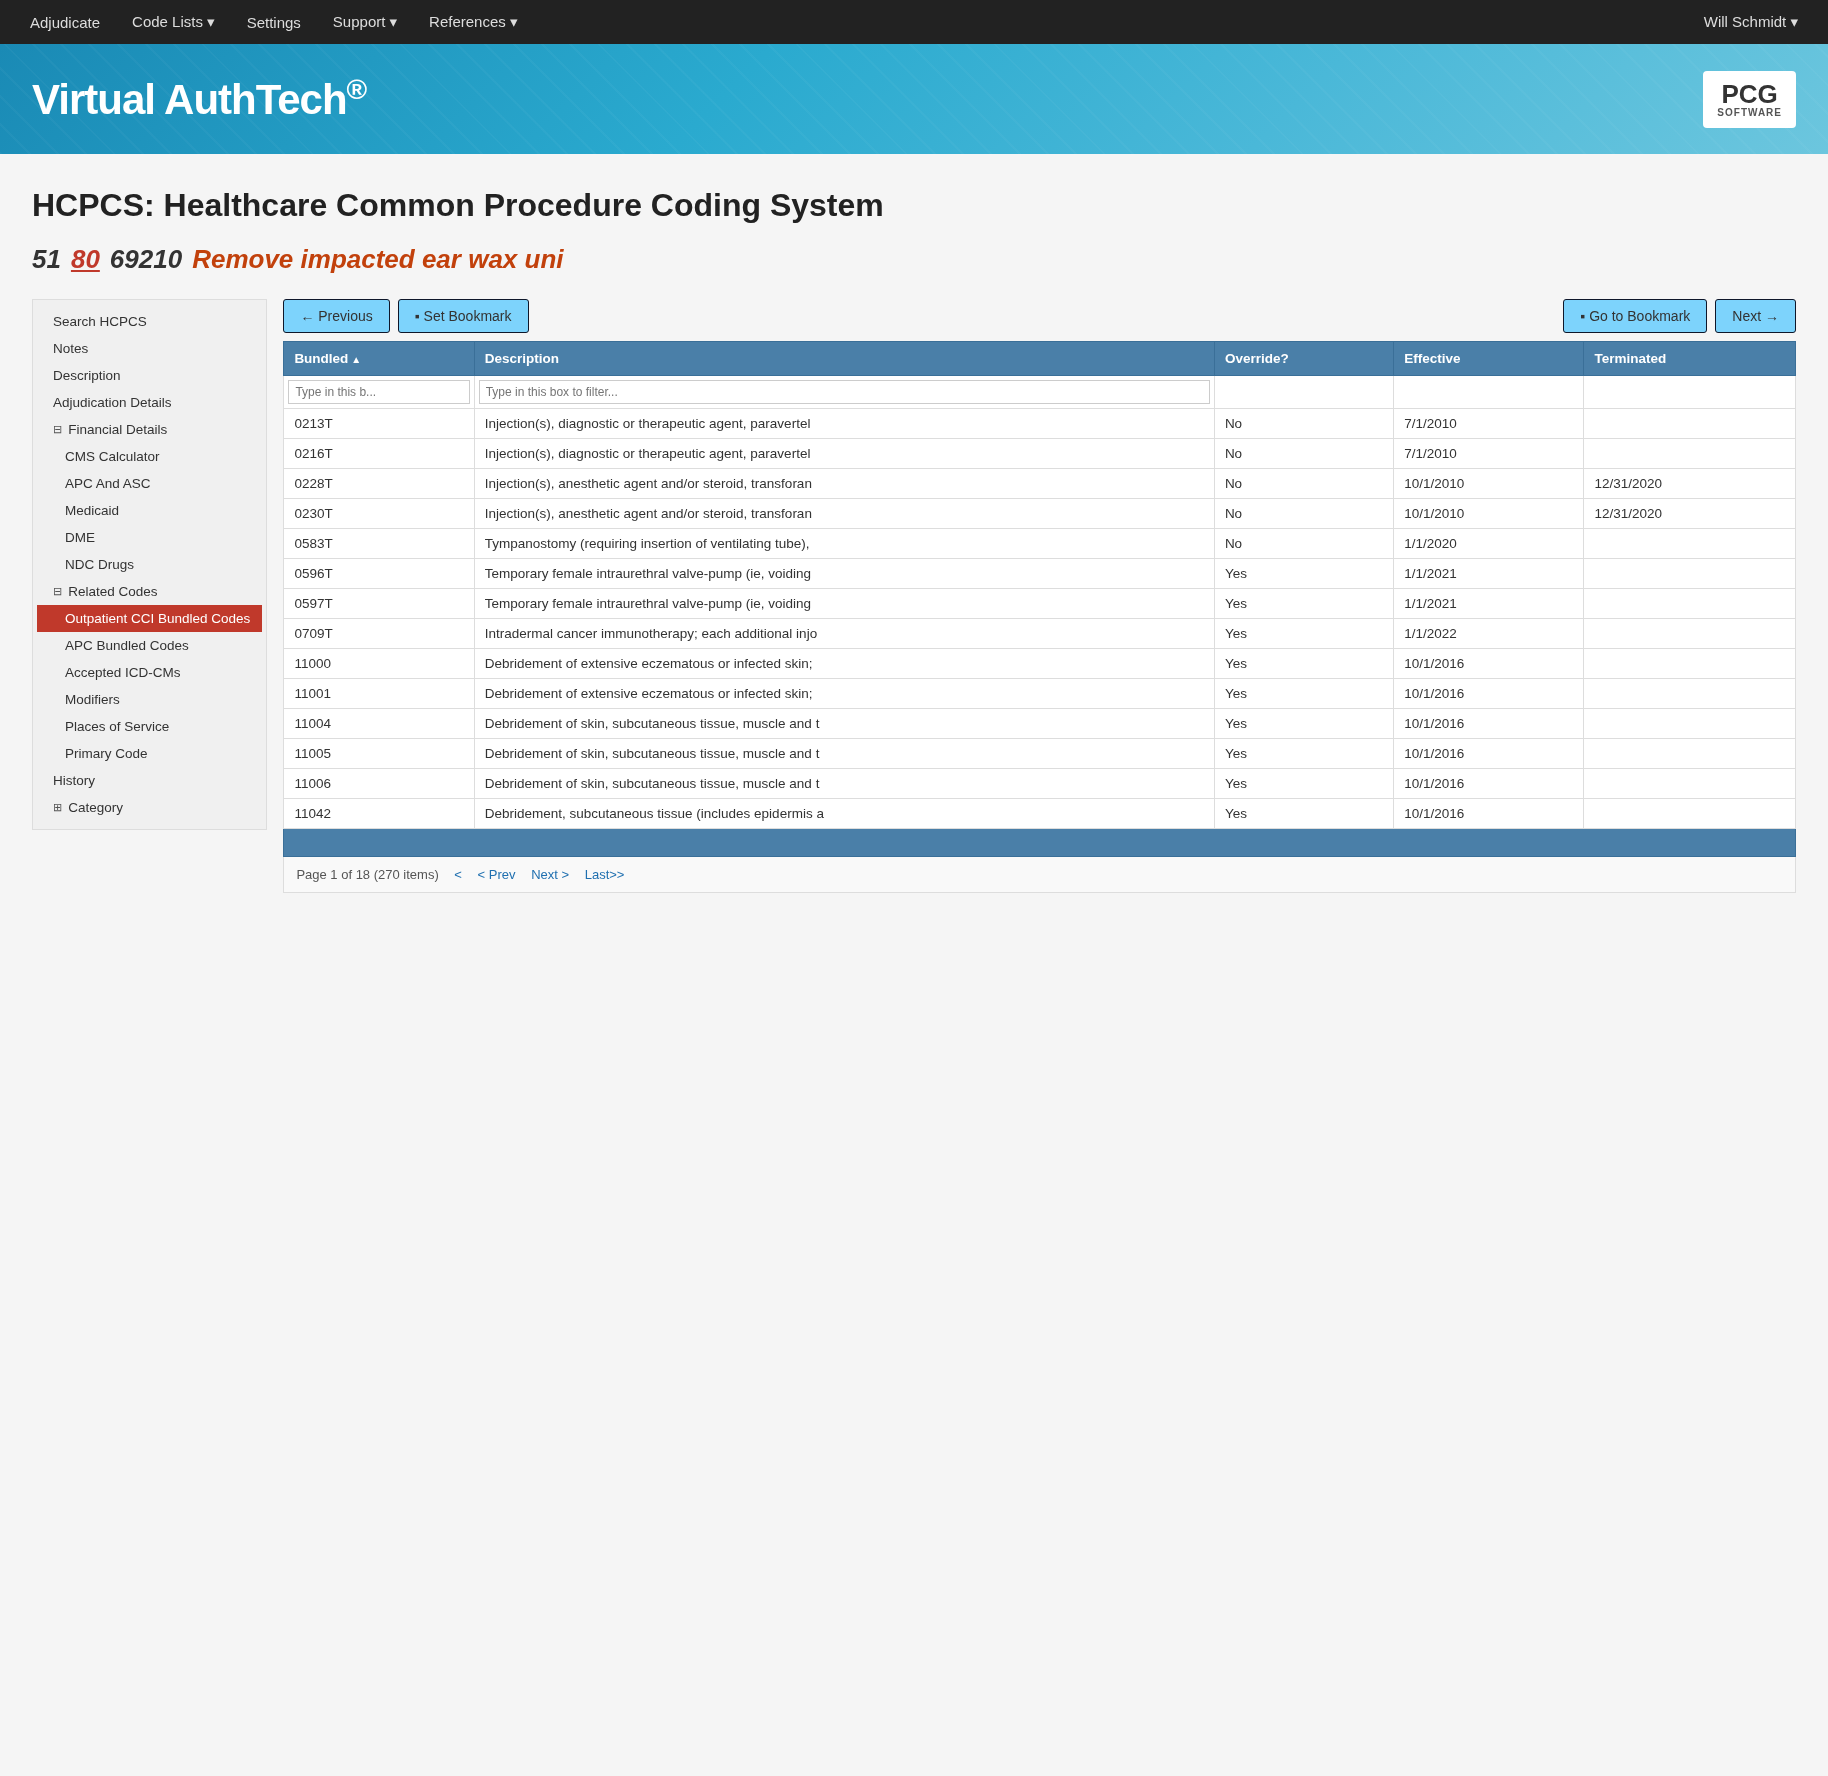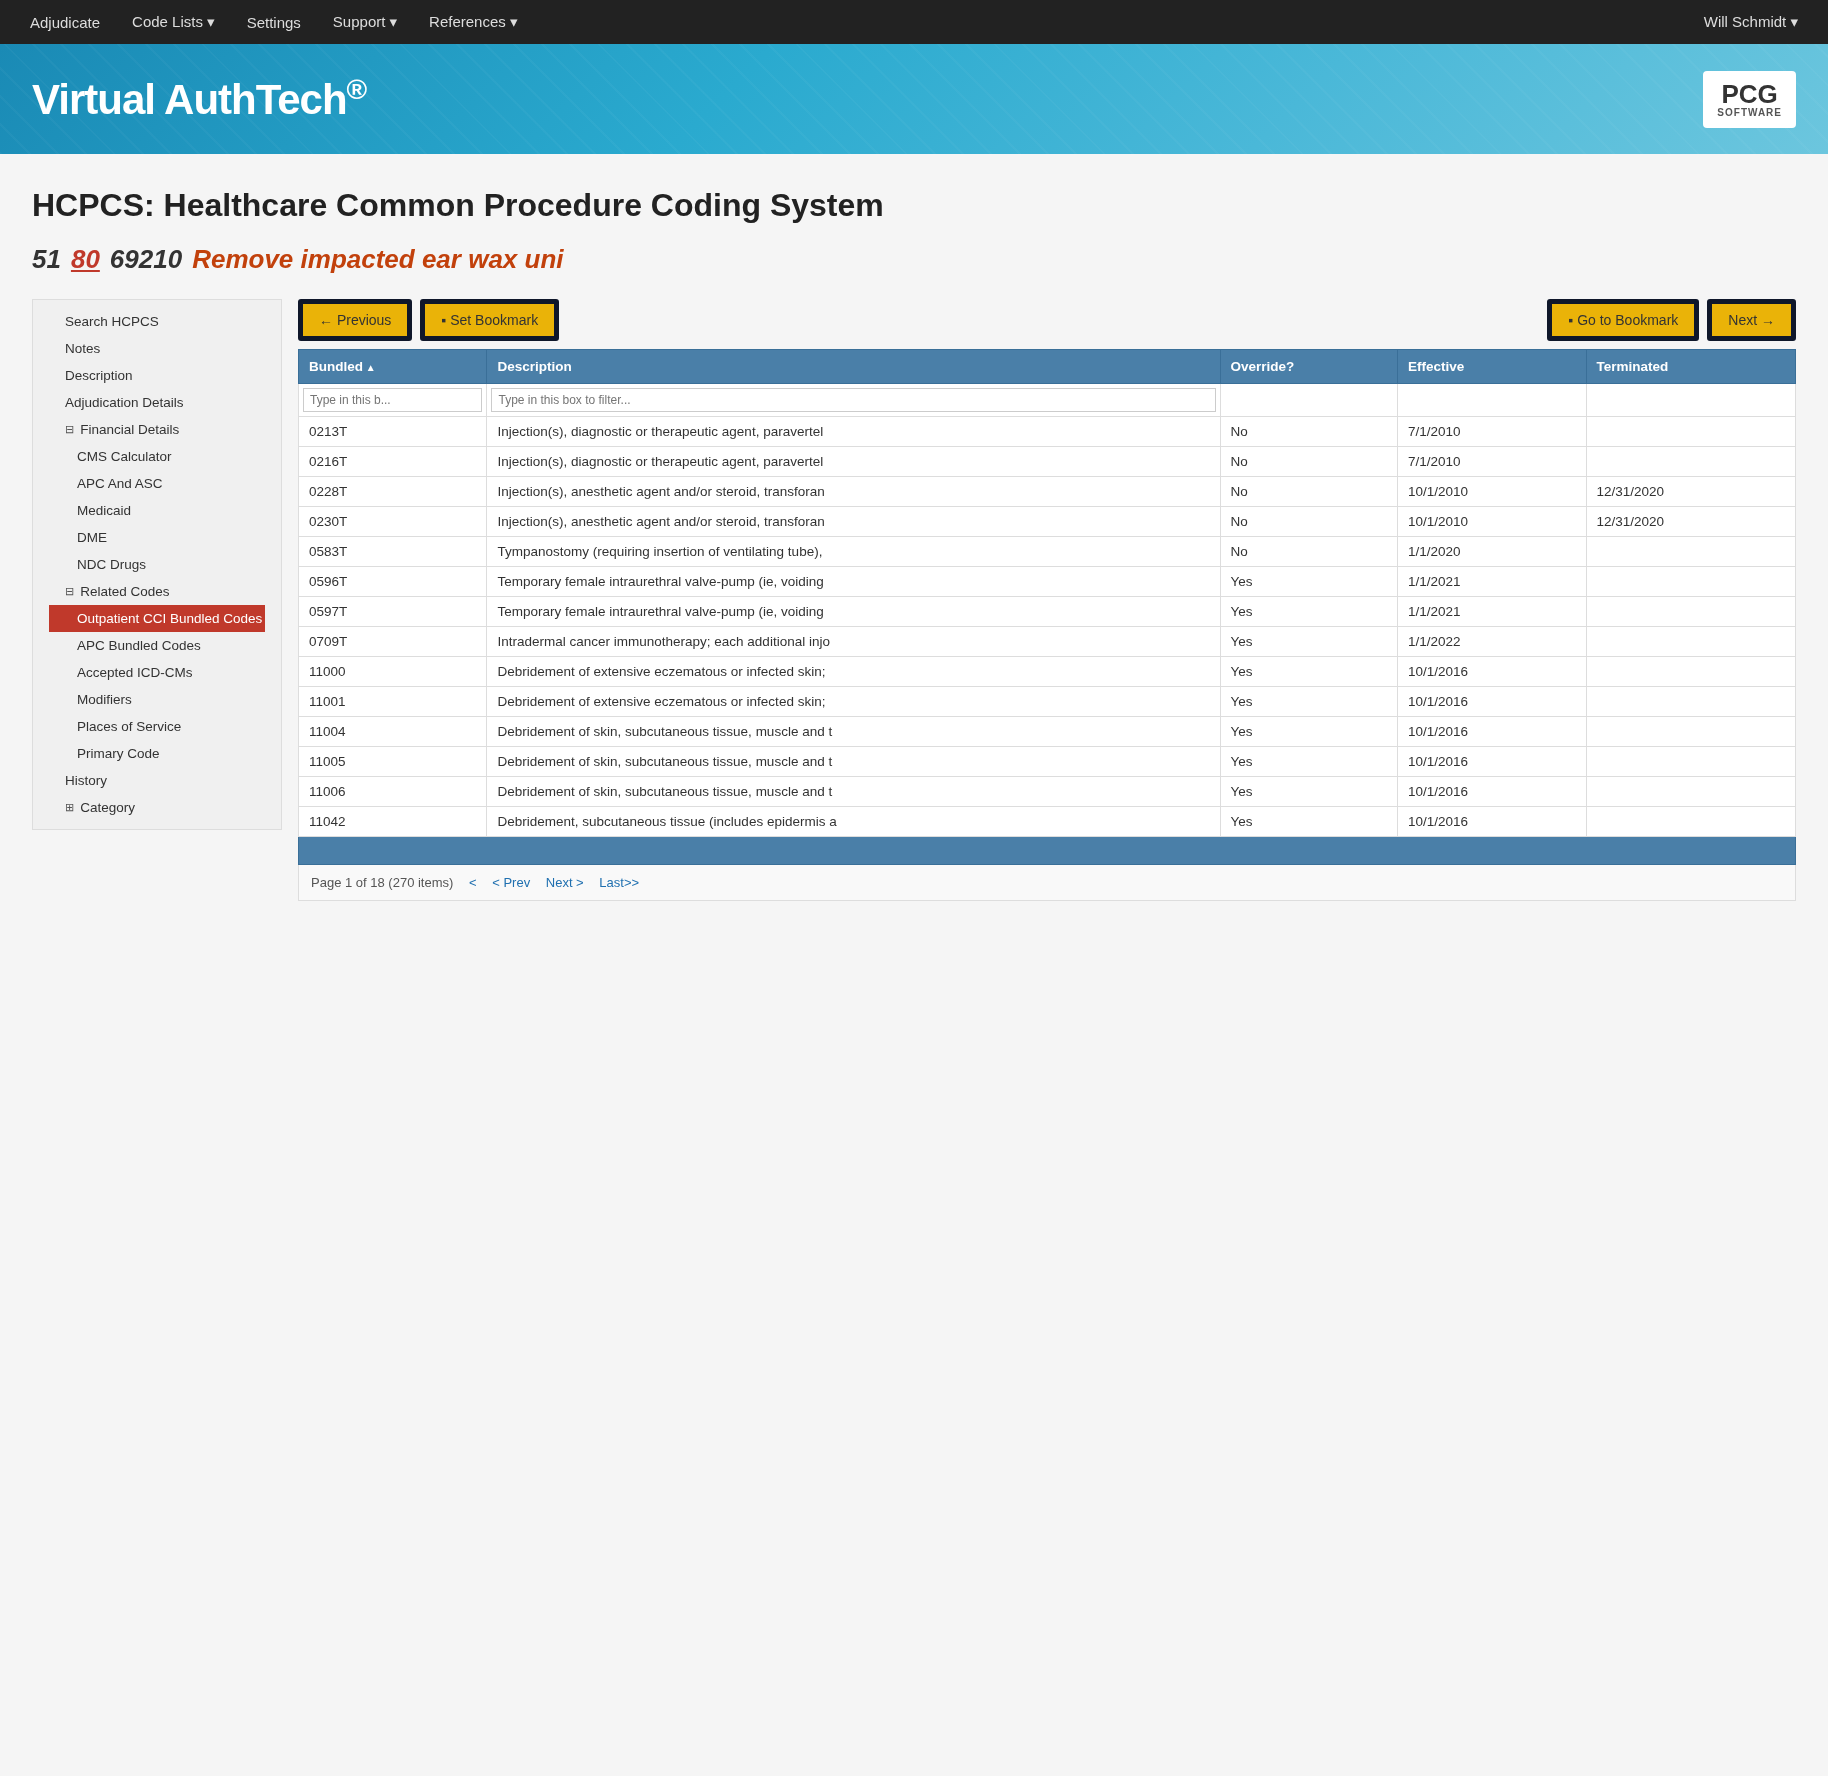--- a/index.html
+++ b/index.html
@@ -124,21 +124,21 @@
       align-items: flex-start;
     }
 
     
     .sidebar {
       min-width: 230px;
       max-width: 250px;
       background: #f0f0f0;
       border: 1px solid #ddd;
       font-size: 13.5px;
-      padding: 8px 16px;
+      padding: 8px 4px;
     }
     .sidebar-item {
       padding: 6px 12px 6px 16px;
       cursor: pointer;
       color: #333;
       white-space: nowrap;
     }
     .sidebar-item.active {
       background: #c0392b;
       color: #fff;
@@ -162,22 +162,22 @@
 
     
     .toolbar {
       display: flex;
       align-items: center;
       gap: 8px;
       margin-bottom: 8px;
     }
     .btn {
       padding: 8px 16px;
-      border: 5px solid #0f172a;
-      background: #eab308;
+      border: 1px solid #0f172a;
+      background: #7dd3fc;
       cursor: pointer;
       font-size: 14px;
       border-radius: 3px;
       color: #333;
       display: flex;
       align-items: center;
       gap: 6px;
     }
     .btn-right { margin-left: auto; }
 

